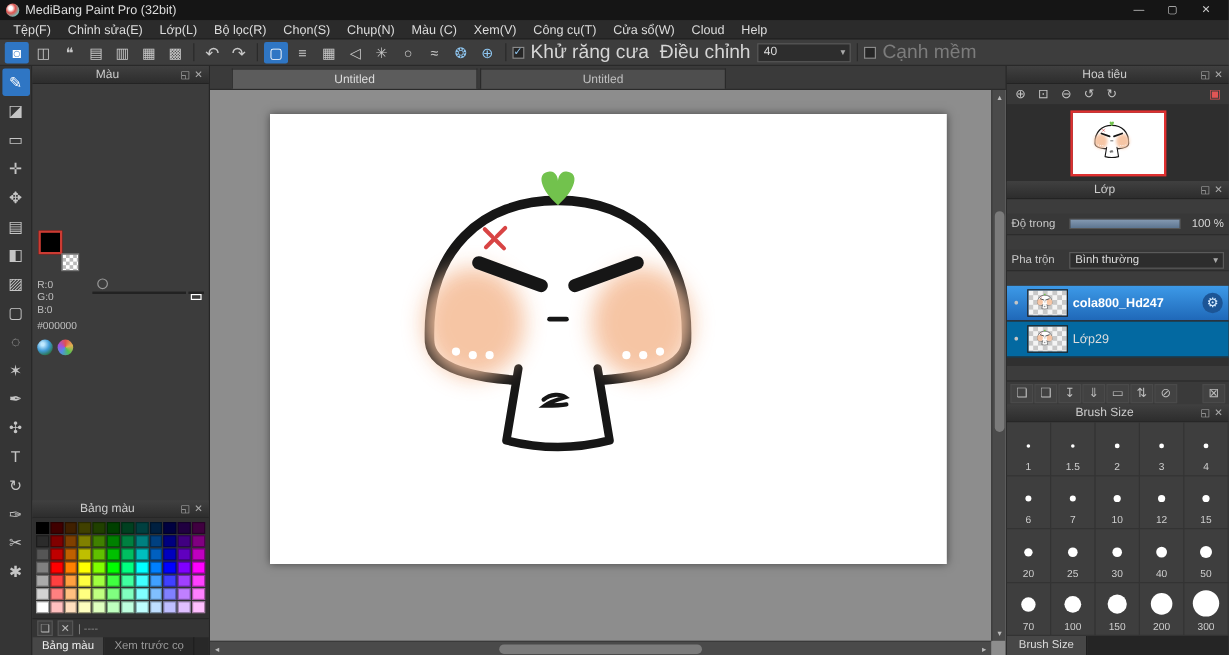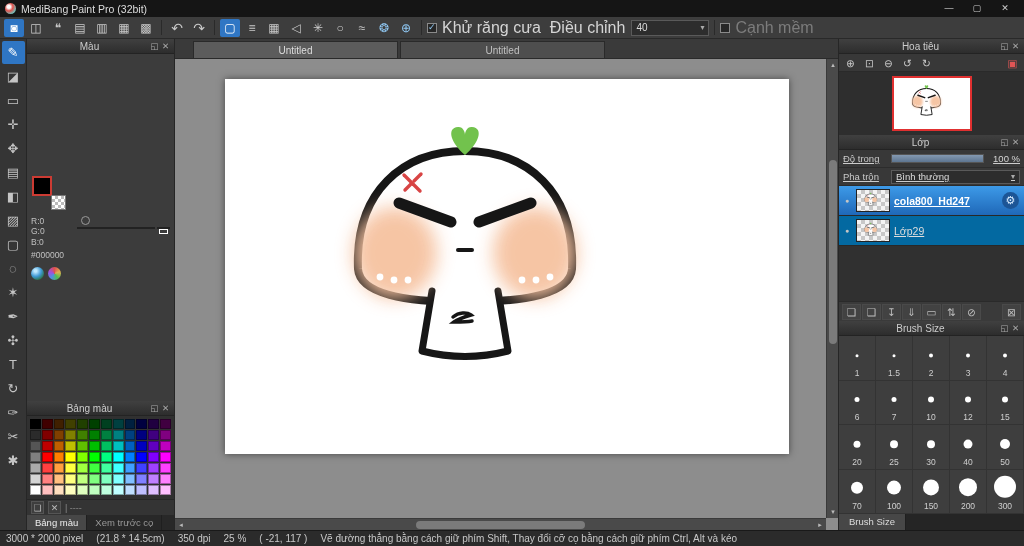--- a/index.html
+++ b/index.html
@@ -87,36 +87,36 @@
 
   
   .rightcol{width:186px;background:#3c3c3c;border-left:1px solid #262626;display:flex;flex-direction:column;min-height:0;}
   .nav-panel{height:96px;flex:none;}
   .nav-toolbar{height:18px;flex:none;display:flex;align-items:center;gap:2px;padding:0 3px;background:#383838;border-bottom:1px solid #2a2a2a;}
   .nav-icon{width:17px;height:15px;display:flex;align-items:center;justify-content:center;font-size:10.5px;color:#c5c5c5;border-radius:2px;}
   .nav-icon.accent{color:#e25555;}
   .nav-view{flex:1;background:#2e2e2e;display:flex;align-items:center;justify-content:center;min-height:0;}
   .nav-thumb{width:76px;height:51px;background:#fff;outline:2px solid #e03030;display:flex;align-items:center;justify-content:center;}
 
-  .layer-panel{height:186px;flex:none;background:#3c3c3c;}
-  .lrow{height:18px;flex:none;display:flex;align-items:center;gap:4px;padding:0 4px;background:#383838;border-bottom:1px solid #2c2c2c;text-decoration:underline;}
+  .layer-panel{height:186px;flex:none;background:#3c3c3c;gap:12px;}
+  .lrow{height:18px;flex:none;display:flex;align-items:center;gap:4px;padding:0 4px;background:#383838;border-bottom:1px solid #2c2c2c;}
   .lrow-label{width:44px;flex:none;font-size:9.5px;color:#c9c9c9;}
   .slider{flex:1;height:9px;background:#232323;border:1px solid #555;position:relative;}
   .slider-fill{position:absolute;inset:0;background:linear-gradient(#8499b1,#5d7590);}
   .lrow-val{width:32px;flex:none;text-align:right;font-size:9.5px;color:#d5d5d5;}
   .blend{flex:1;height:14px;font-size:9.5px;}
   .layer-options{height:16px;flex:none;display:flex;align-items:center;gap:7px;padding:0 5px;background:#353535;border-bottom:1px solid #2a2a2a;}
   .opt{display:flex;align-items:center;gap:3px;font-size:8.5px;color:#c5c5c5;white-space:nowrap;}
   .opt .checkbox{width:9px;height:9px;}
   .layer-list{flex:1;background:#303030;min-height:0;overflow:hidden;}
   .layer-row{height:30px;display:flex;align-items:center;gap:4px;padding:0 3px;background:#0369a1;border-bottom:1px solid #282828;}
   .layer-row.selected{background:linear-gradient(#3d9ae8,#1f68b8);}
   .layer-vis{width:10px;flex:none;color:#c5c5c5;font-size:7px;text-align:center;}
   .layer-thumb{width:34px;height:23px;flex:none;background:repeating-conic-gradient(#c8c8c8 0 25%,#f4f4f4 0 50%) 0 0/8px 8px;border:1px solid #222;display:flex;align-items:center;justify-content:center;overflow:hidden;}
-  .layer-name{flex:1;font-size:10.5px;color:#ddd;overflow:hidden;white-space:nowrap;text-decoration:underline;}
+  .layer-name{flex:1;font-size:10.5px;color:#ddd;overflow:hidden;white-space:nowrap;}
   .layer-row.selected .layer-name{color:#fff;font-weight:bold;}
   .layer-gear{width:17px;height:17px;flex:none;border-radius:50%;background:#1c5596;color:#d8ecff;display:flex;align-items:center;justify-content:center;font-size:11px;margin-right:2px;}
   .layer-actions{height:20px;flex:none;display:flex;align-items:center;gap:1px;padding:0 3px;background:#3a3a3a;border-top:1px solid #2a2a2a;}
   .layer-action{width:19px;height:16px;display:flex;align-items:center;justify-content:center;font-size:10.5px;color:#bdbdbd;border:1px solid #4a4a4a;background:#424242;}
 
   .brush-panel{flex:1;}
   .brush-grid{flex:1;display:grid;grid-template-columns:repeat(5,1fr);background:#3e3e3e;min-height:0;}
   .brush-cell{border-right:1px solid #333;border-bottom:1px solid #333;display:flex;flex-direction:column;align-items:center;justify-content:flex-end;padding-bottom:2px;position:relative;}
   .brush-circle{background:#fff;border-radius:50%;position:absolute;top:45%;left:50%;transform:translate(-50%,-60%);}
   .brush-num{font-size:8.5px;color:#cfcfcf;}
@@ -168,20 +168,34 @@
   <div class="titlebar">
     <span class="app-icon"></span>
     <span>MediBang Paint Pro (32bit)</span>
     <span class="win-controls">
       <span class="win-btn">—</span>
       <span class="win-btn">▢</span>
       <span class="win-btn close">✕</span>
     </span>
   </div>
 
+  <div class="menubar">
+      <div class="menu-item">Tệp(F)</div>
+      <div class="menu-item">Chỉnh sửa(E)</div>
+      <div class="menu-item">Lớp(L)</div>
+      <div class="menu-item">Bộ lọc(R)</div>
+      <div class="menu-item">Chọn(S)</div>
+      <div class="menu-item">Chụp(N)</div>
+      <div class="menu-item">Màu (C)</div>
+      <div class="menu-item">Xem(V)</div>
+      <div class="menu-item">Công cụ(T)</div>
+      <div class="menu-item">Cửa sổ(W)</div>
+      <div class="menu-item">Cloud</div>
+      <div class="menu-item">Help</div>
+    </div>
 
   <div class="toolbar">
     <span style="display:flex;gap:2px">
         <div class="tb-icon selected">◙</div>
         <div class="tb-icon">◫</div>
         <div class="tb-icon">❝</div>
         <div class="tb-icon">▤</div>
         <div class="tb-icon">▥</div>
         <div class="tb-icon">▦</div>
         <div class="tb-icon">▩</div>
@@ -564,22 +578,14 @@
             </div>
           </div>
       </div>
       <div class="brush-footer-row2">
         <span class="bf-tab">Brush Size</span>
       </div>
 
     </div>
   </div>
 
-  <div class="statusbar">
-    <span>3000 * 2000 pixel</span>
-    <span>(21.8 * 14.5cm)</span>
-    <span>350 dpi</span>
-    <span>25 %</span>
-    <span>( -21, 117 )</span>
-    <span>Vẽ đường thẳng bằng cách giữ phím Shift, Thay đổi cỡ cọ bằng cách giữ phím Ctrl, Alt và kéo</span>
-  </div>
 
 </div>
 
 </body></html>

